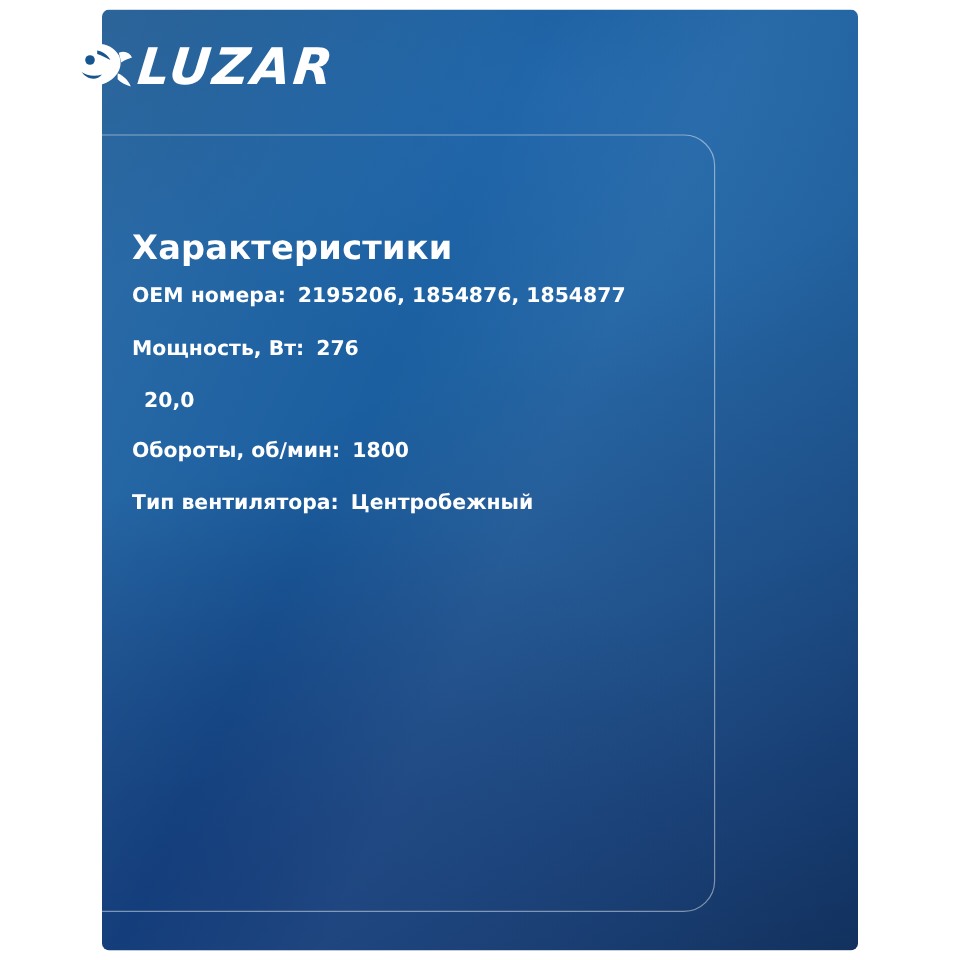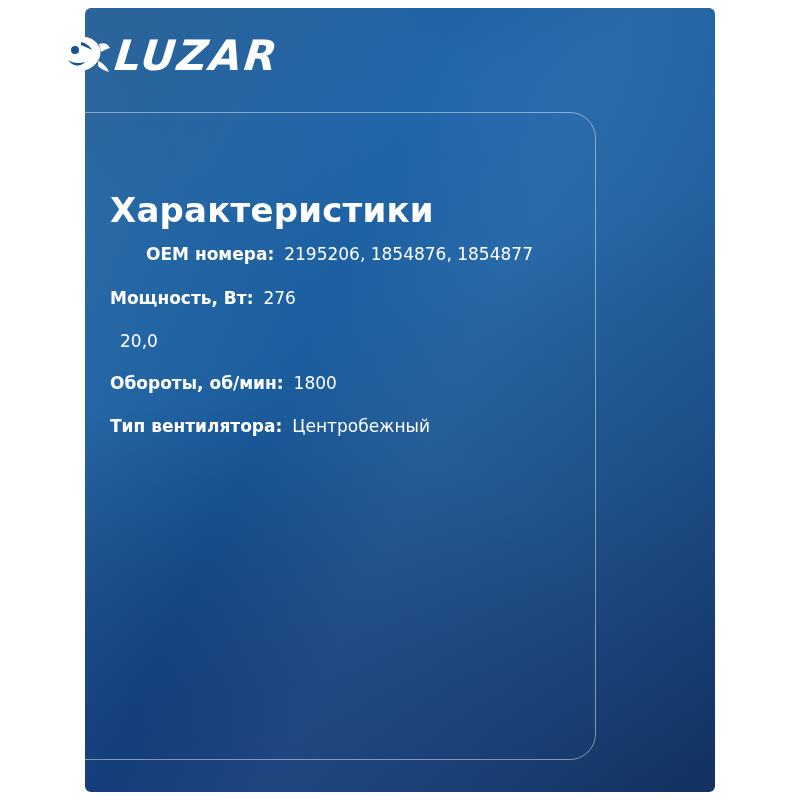--- a/index.html
+++ b/index.html
@@ -89,47 +89,46 @@
     position: absolute;
     left: 110px;
     top: 190px;
     width: 520px;
     z-index: 5;
     color: #ffffff;
   }
 
   .spec-title {
     font-family: "DejaVu Sans", sans-serif;
-    font-size: 34px;
+    font-size: 28px;
     font-weight: 700;
     color: #ffffff;
     margin: 0 0 14px 0;
     letter-spacing: 0.2px;
   }
 
   .spec-row {
     display: flex;
     align-items: baseline;
     margin-bottom: 22px;
     font-size: 17px;
     line-height: 1.2;
   }
   .spec-row:first-of-type {
     margin-bottom: 24px;
-    margin-left: 36px;
   }
   .spec-label {
     font-family: "DejaVu Sans", sans-serif;
     font-weight: 700;
     color: #ffffff;
     white-space: nowrap;
   }
   .spec-value {
     font-family: "DejaVu Sans", sans-serif;
-    font-weight: 400;
+    font-weight: 700;
     color: #ffffff;
     margin-left: 10px;
     white-space: nowrap;
   }
 </style>
 </head>
 <body>
 
 <div class="page">
 

